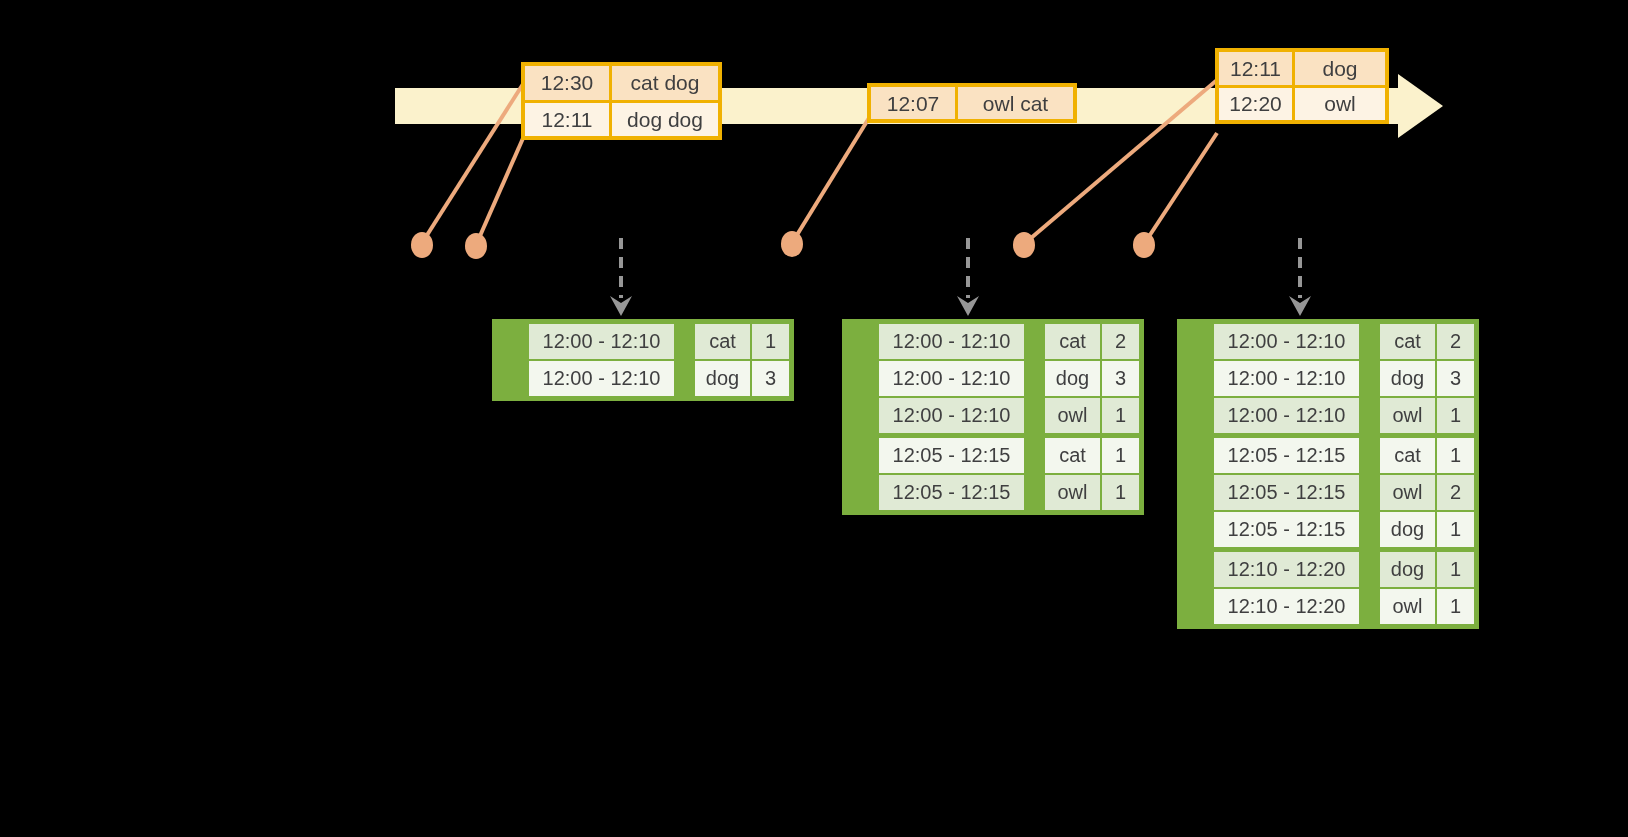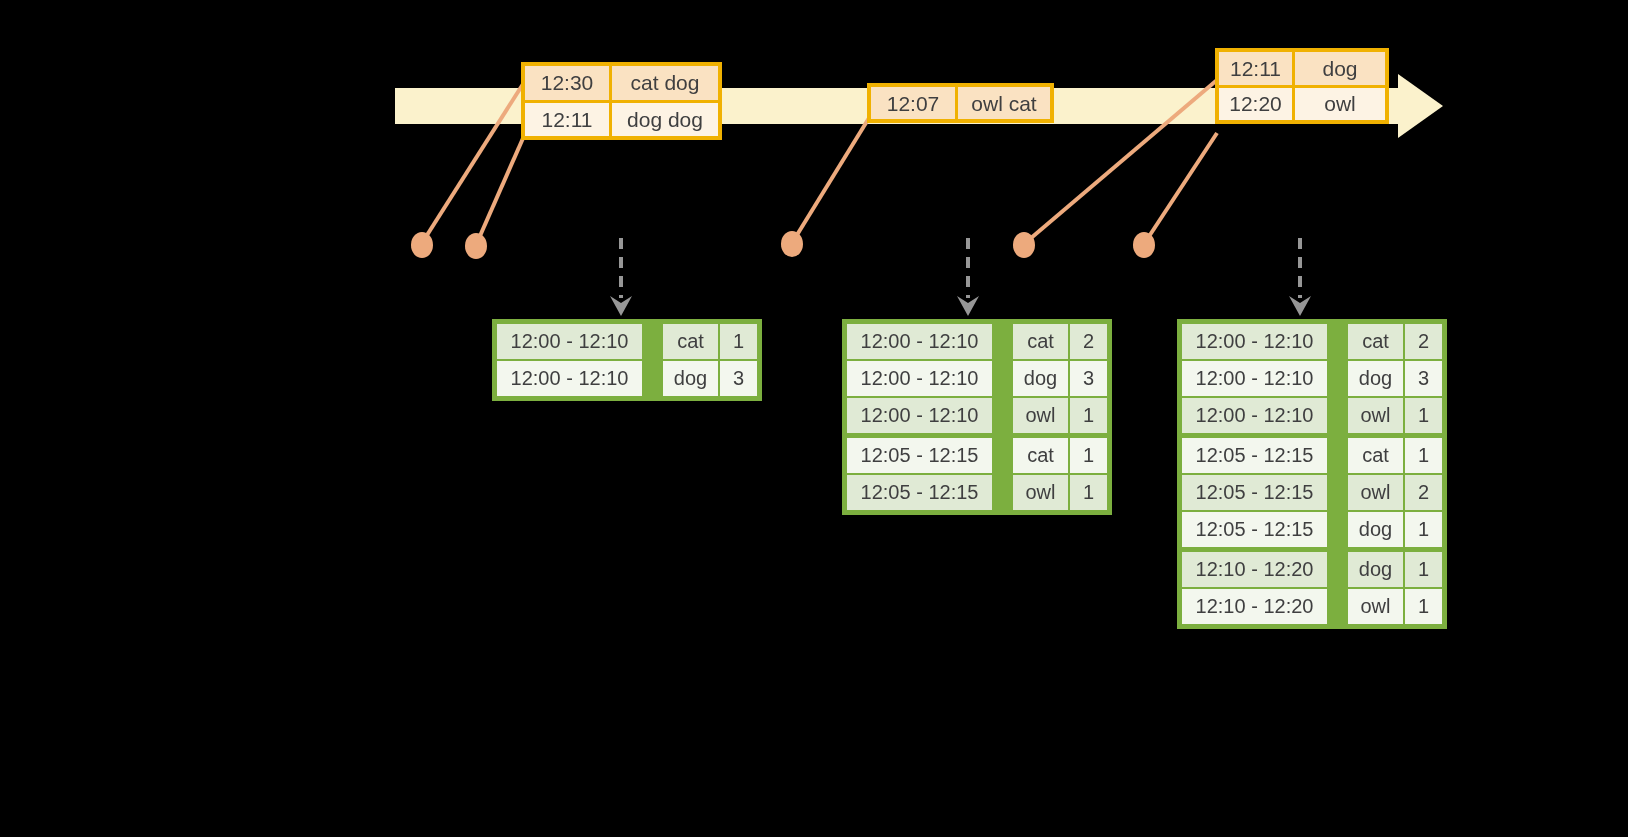--- a/index.html
+++ b/index.html
@@ -36,20 +36,21 @@
   
   .result-table{
     position:absolute;
     display:flex;flex-direction:column;
     box-sizing:border-box;
     border:5px solid var(--result-border,#7caf3f);
     background:var(--result-border,#7caf3f);
     gap:2px;
     z-index:2;
     font-size:20px;
+    padding-left:32px;
   }
   .rrow{display:flex;gap:2px;}
   .rrow.group-start{margin-top:3px;}
   .rcell{
     display:flex;align-items:center;justify-content:center;
     height:35px;white-space:nowrap;
   }
   .rcell.window{width:145px;}
   .rcell.word{width:55px;margin-left:19px;}
   .rcell.count{width:37px;}
@@ -92,21 +93,21 @@
     </g>
   </svg>
 
   <div class="event-table" style="left:521px;top:62px;width:201px;height:78px;grid-template-columns:84px 1fr;">
       <div class="ecell odd">12:30</div>
       <div class="ecell odd">cat dog</div>
       <div class="ecell even">12:11</div>
       <div class="ecell even">dog dog</div>
     </div>
 
-  <div class="event-table" style="left:867px;top:83px;width:187px;height:40px;grid-template-columns:84px 1fr;">
+  <div class="event-table" style="left:867px;top:83px;width:210px;height:40px;grid-template-columns:84px 1fr;">
       <div class="ecell odd">12:07</div>
       <div class="ecell odd">owl cat</div>
     </div>
 
   <div class="event-table" style="left:1215px;top:48px;width:174px;height:76px;grid-template-columns:73px 1fr;">
       <div class="ecell odd">12:11</div>
       <div class="ecell odd">dog</div>
       <div class="ecell even">12:20</div>
       <div class="ecell even">owl</div>
     </div>

